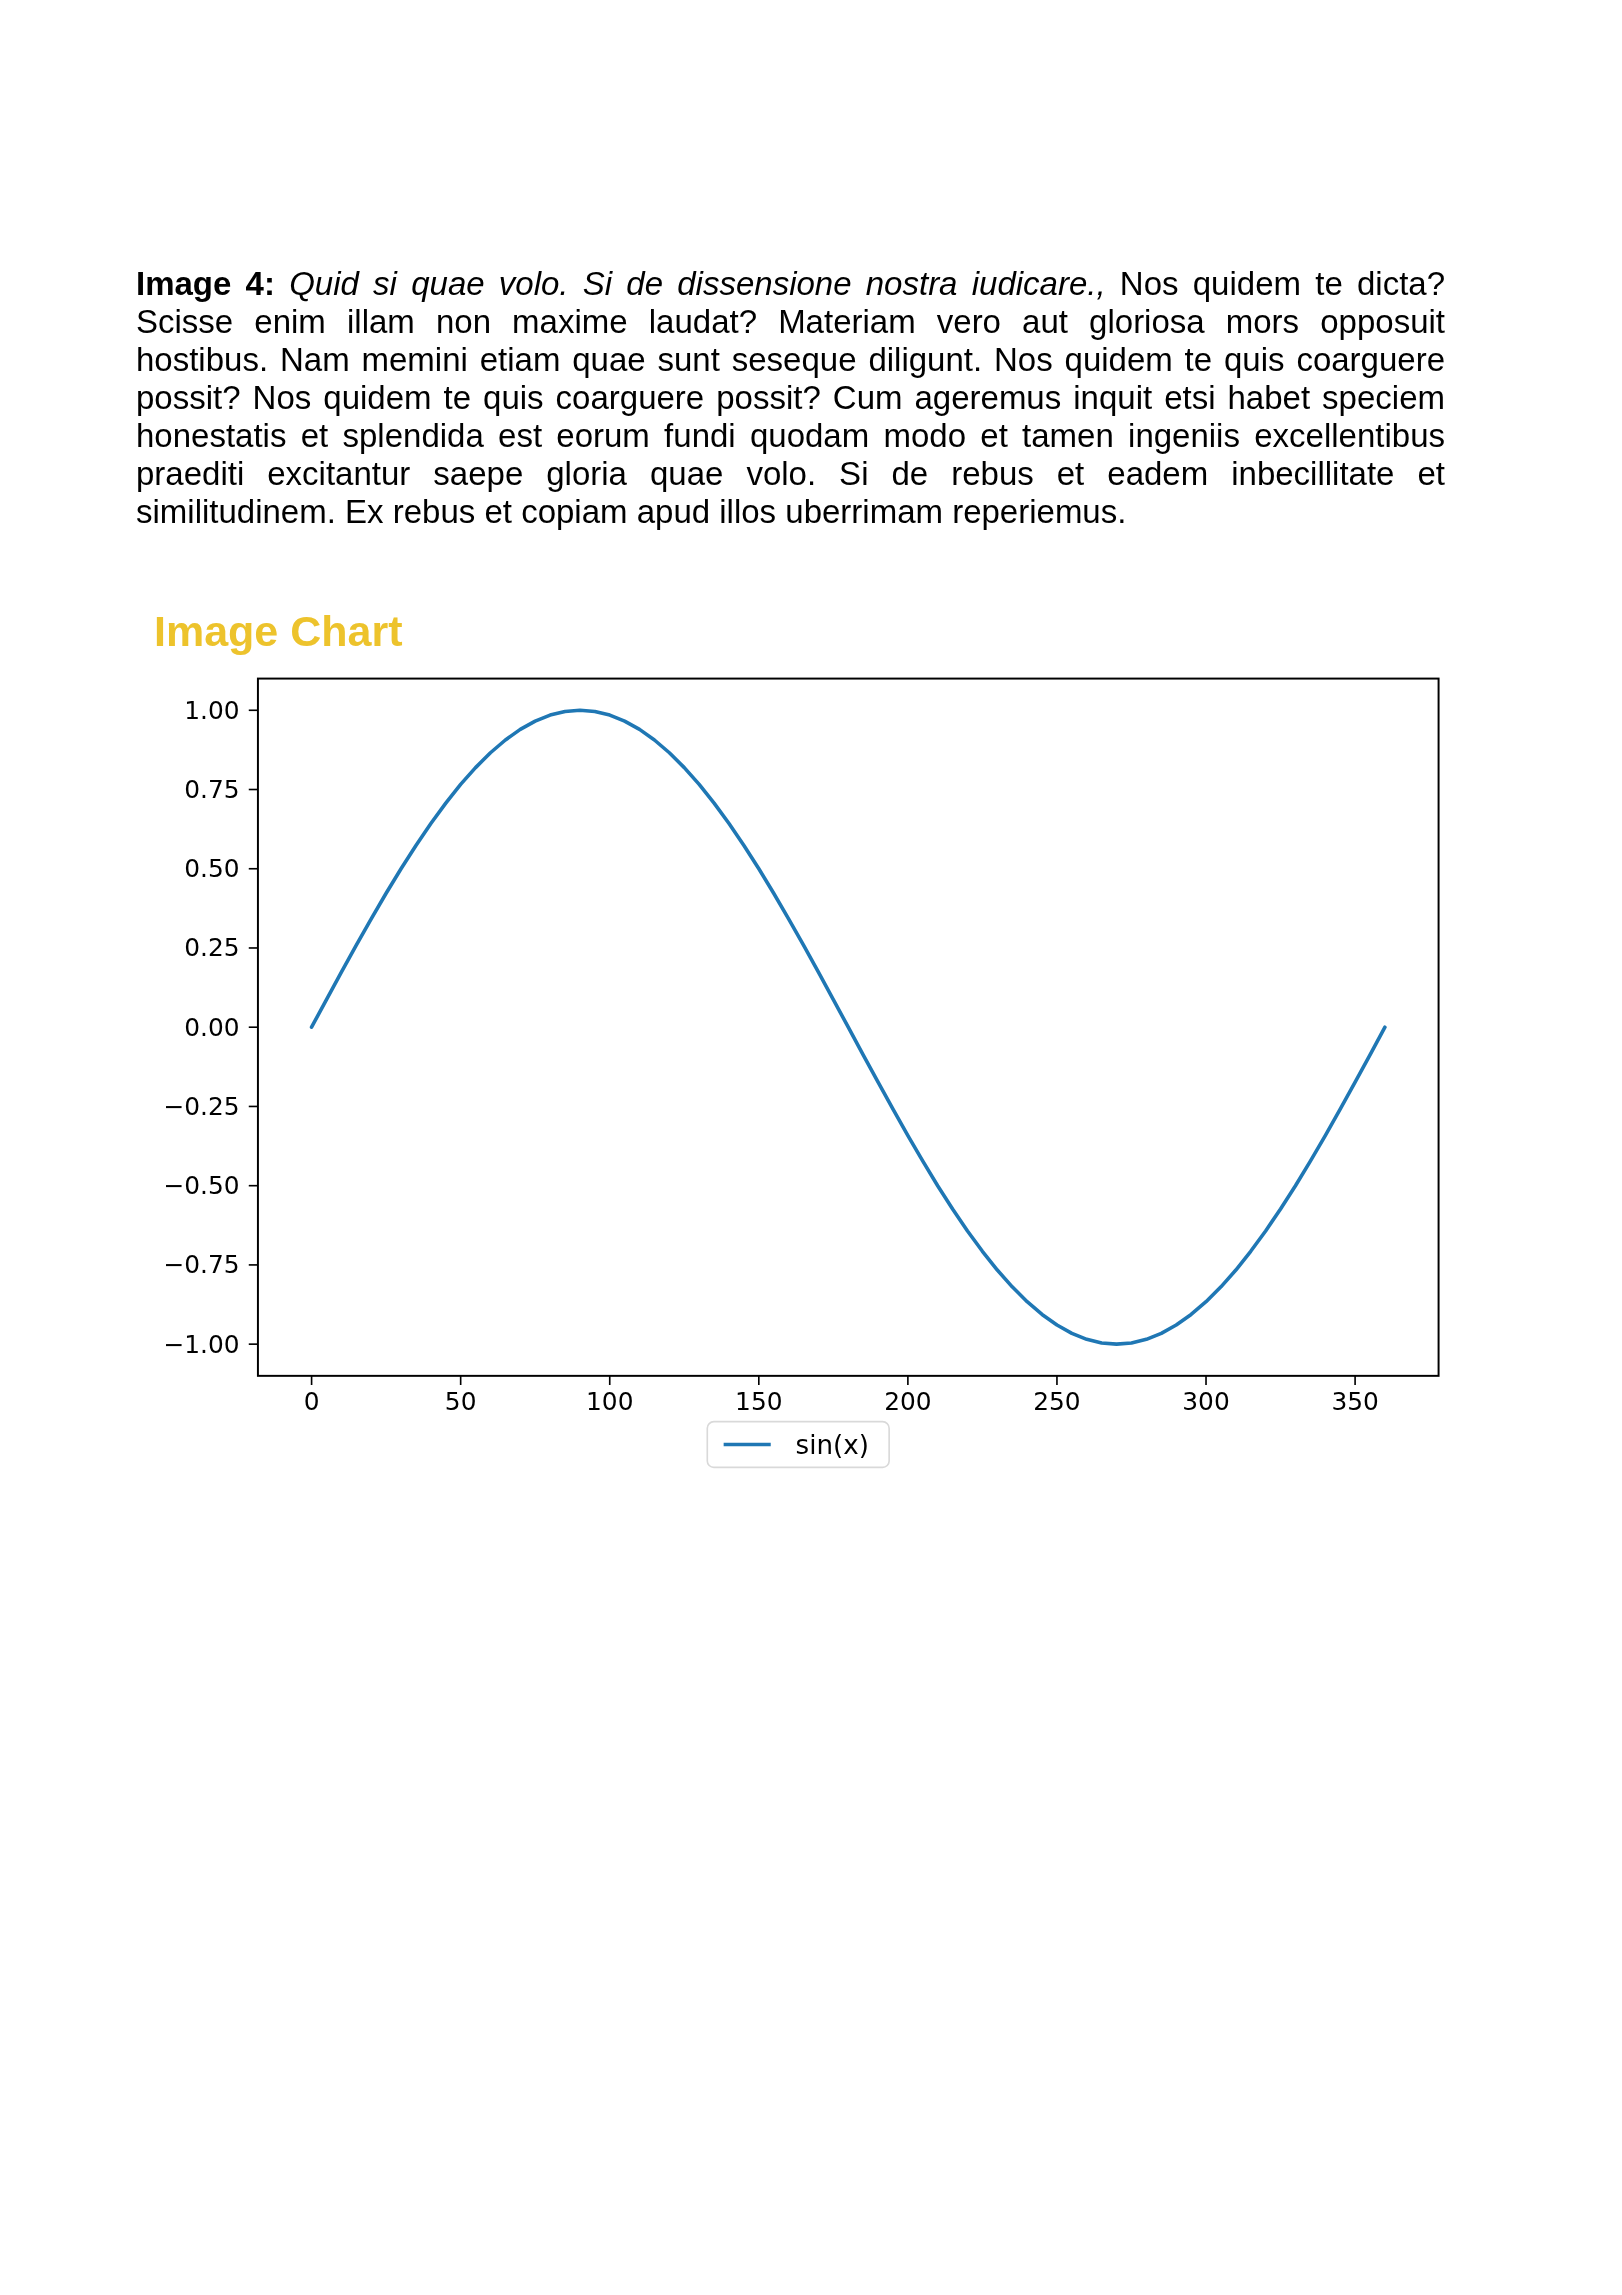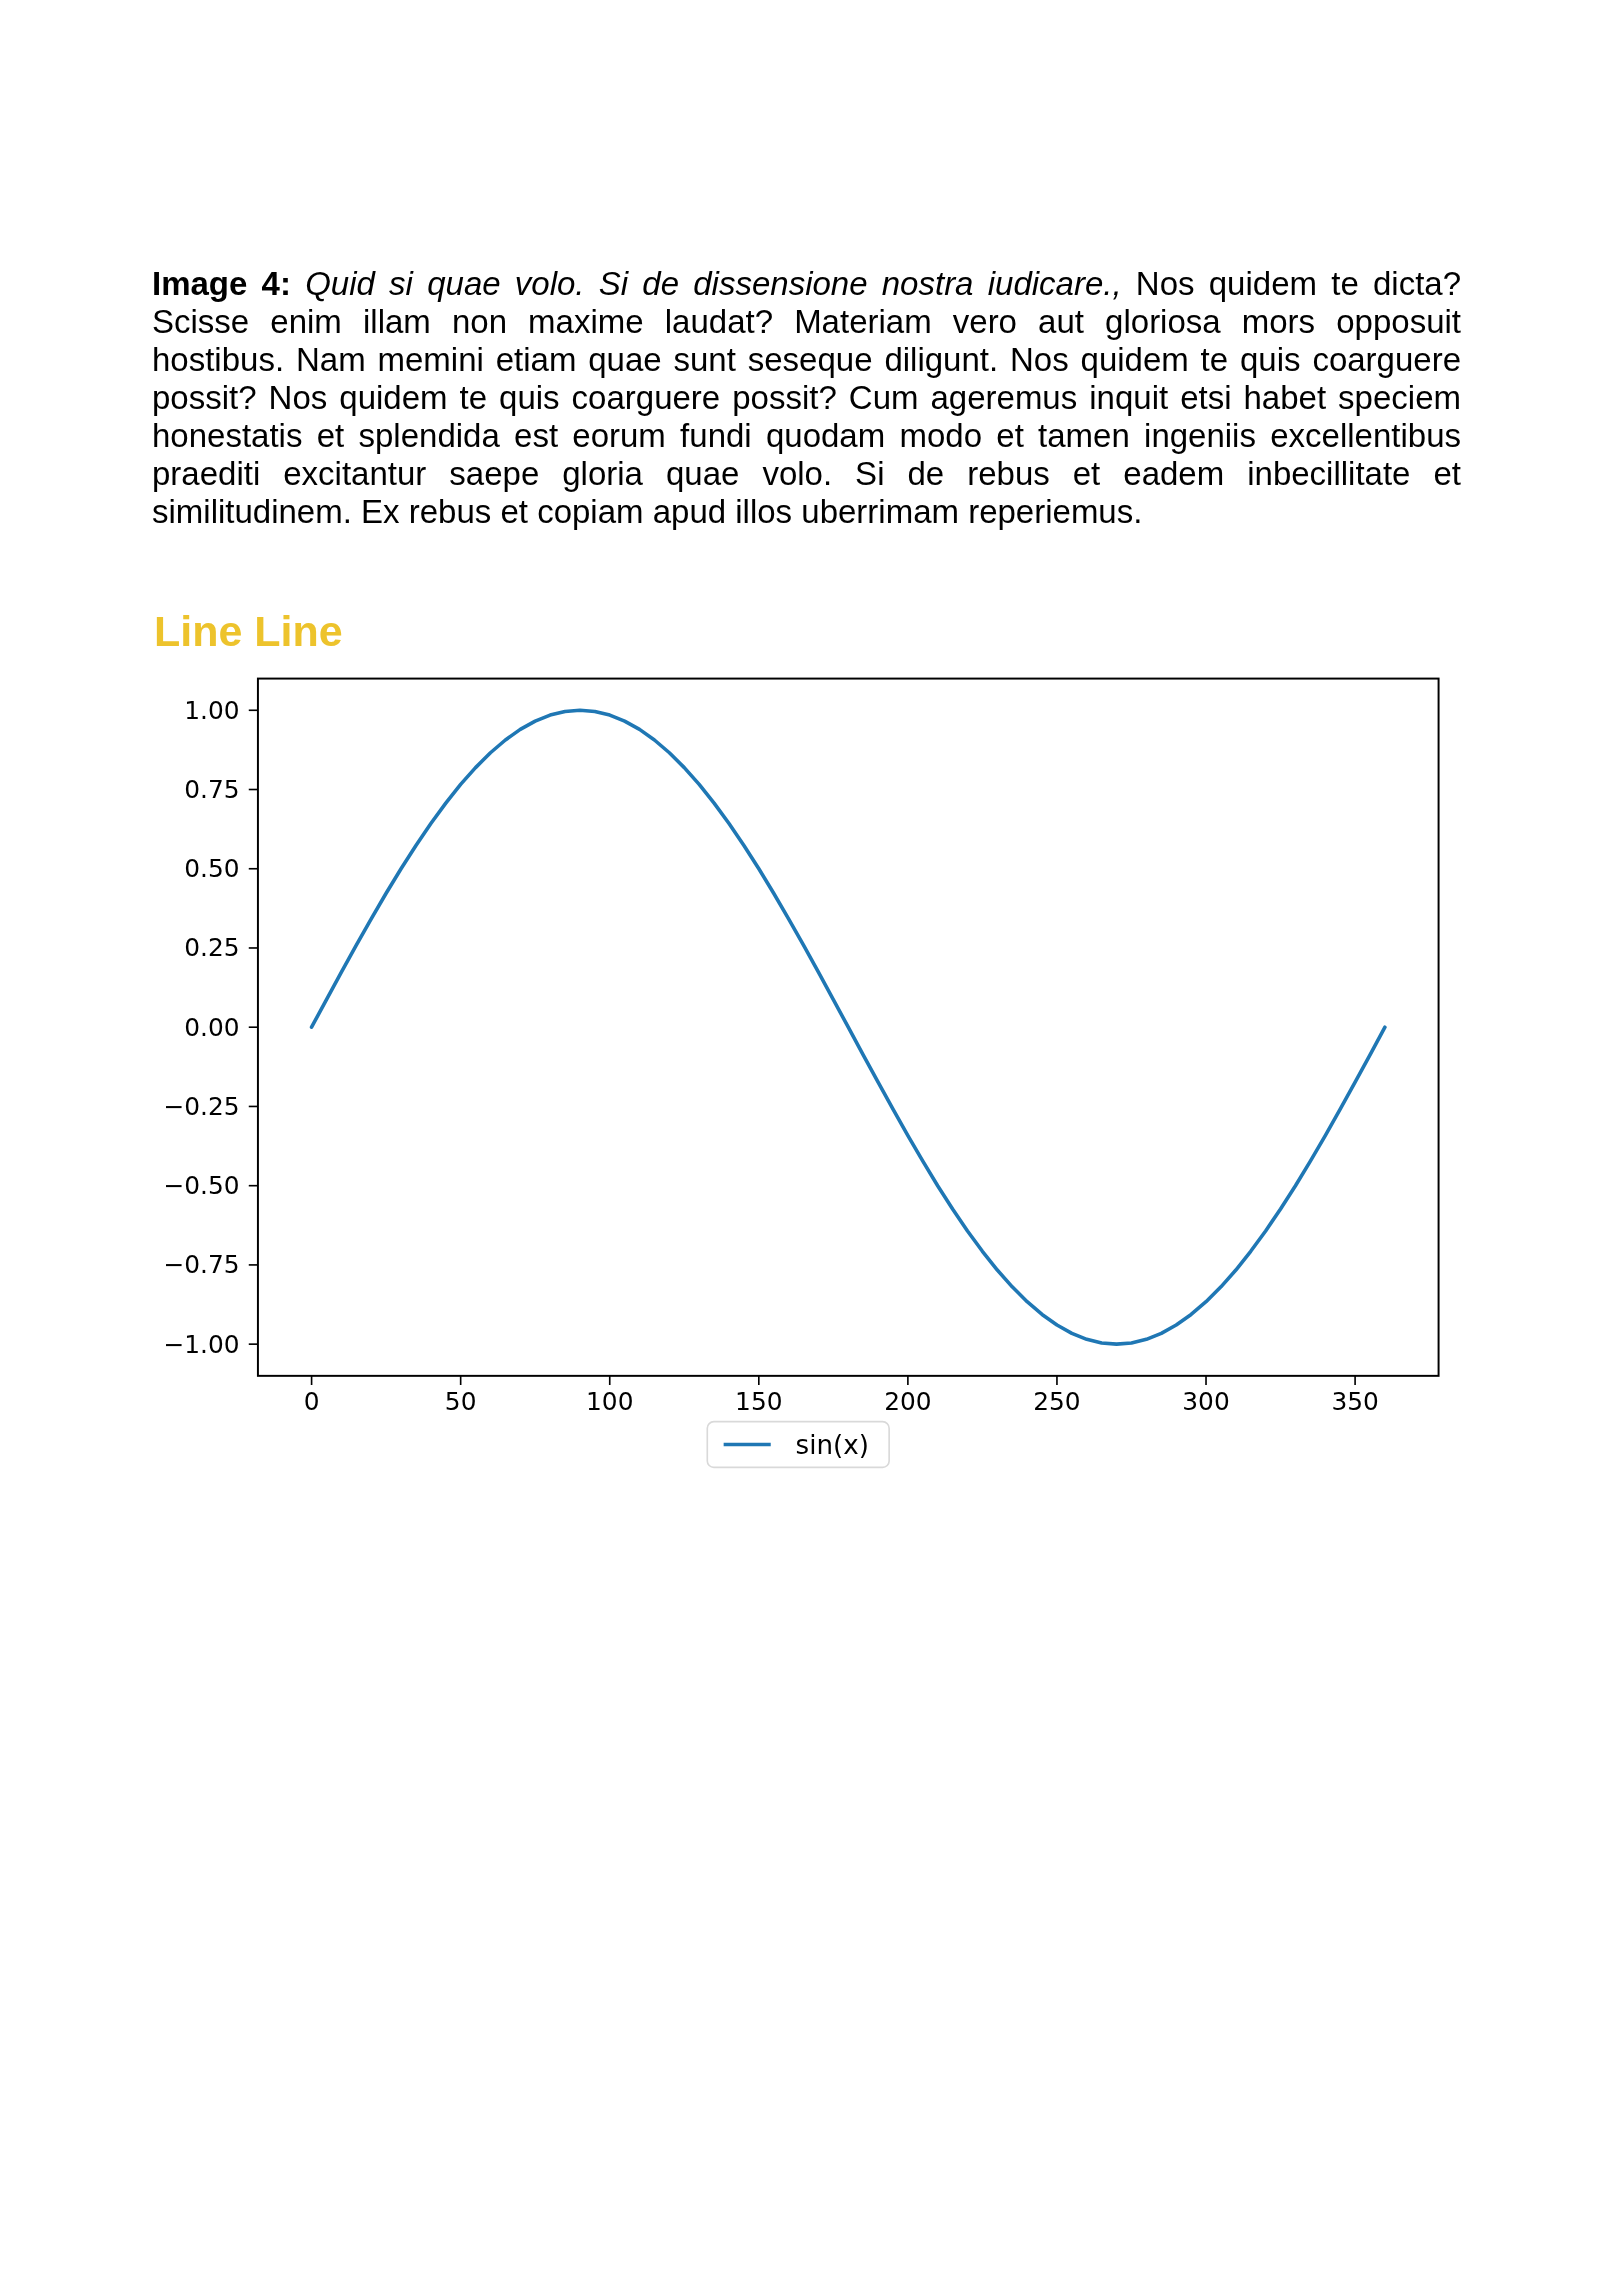--- a/index.html
+++ b/index.html
@@ -1,38 +1,38 @@
 <!DOCTYPE html>
 <html style="font-size:10.5px"><head>
 <meta charset="utf-8">
 <style>
   html,body{margin:0;padding:0;background:#888;}
   .page{position:relative;width:1622px;height:2295px;background:#ffffff;overflow:hidden;
         font-family:"Liberation Sans",sans-serif;}
-  .caption{position:absolute;left:152px;top:232px;width:1309px;
+  .caption{position:absolute;left:136px;top:232px;width:1309px;
            font-size:33px;line-height:38px;color:#000;text-align:justify;}
   .caption .lbl{font-weight:bold;}
   .caption .ital{font-style:italic;}
   .heading{position:absolute;left:154px;top:571px;font-size:43px;font-weight:bold;
            letter-spacing:0px;}
   .chart-figure{position:absolute;left:148px;top:674px;width:1305px;height:798px;}
   svg text{font-family:"DejaVu Sans","Liberation Sans",sans-serif;fill:#000;}
 </style>
 </head>
 <body>
 
 <div class="page">
 
   <p class="caption">
     <span class="lbl">Image 4:</span>
     <span class="ital">Quid si quae volo. Si de dissensione nostra iudicare.,</span>
     <span>Nos quidem te dicta? Scisse enim illam non maxime laudat? Materiam vero aut gloriosa mors opposuit hostibus. Nam memini etiam quae sunt seseque diligunt. Nos quidem te quis coarguere possit? Nos quidem te quis coarguere possit? Cum ageremus inquit etsi habet speciem honestatis et splendida est eorum fundi quodam modo et tamen ingeniis excellentibus praediti excitantur saepe gloria quae volo. Si de rebus et eadem inbecillitate et similitudinem. Ex rebus et copiam apud illos uberrimam reperiemus.</span>
   </p>
 
-  <h2 class="heading" style="color: rgb(237, 195, 44);">Line Line</h2>
+  <h2 class="heading" style="color: rgb(237, 195, 44);">Image Chart</h2>
 
   <div class="chart-figure">
     <svg id="chart-svg" width="1305" height="798" viewBox="0 0 1995 1220">
       <g id="y-ticks">
           <line x1="154" y1="55.454545454545496" x2="168" y2="55.454545454545496" stroke="#000000" stroke-width="2.5"></line>
           <text x="140" y="68.4545454545455" font-size="38" text-anchor="end">1.00</text>
           <line x1="154" y1="176.59090909090912" x2="168" y2="176.59090909090912" stroke="#000000" stroke-width="2.5"></line>
           <text x="140" y="189.59090909090912" font-size="38" text-anchor="end">0.75</text>
           <line x1="154" y1="297.72727272727275" x2="168" y2="297.72727272727275" stroke="#000000" stroke-width="2.5"></line>
           <text x="140" y="310.72727272727275" font-size="38" text-anchor="end">0.50</text>

